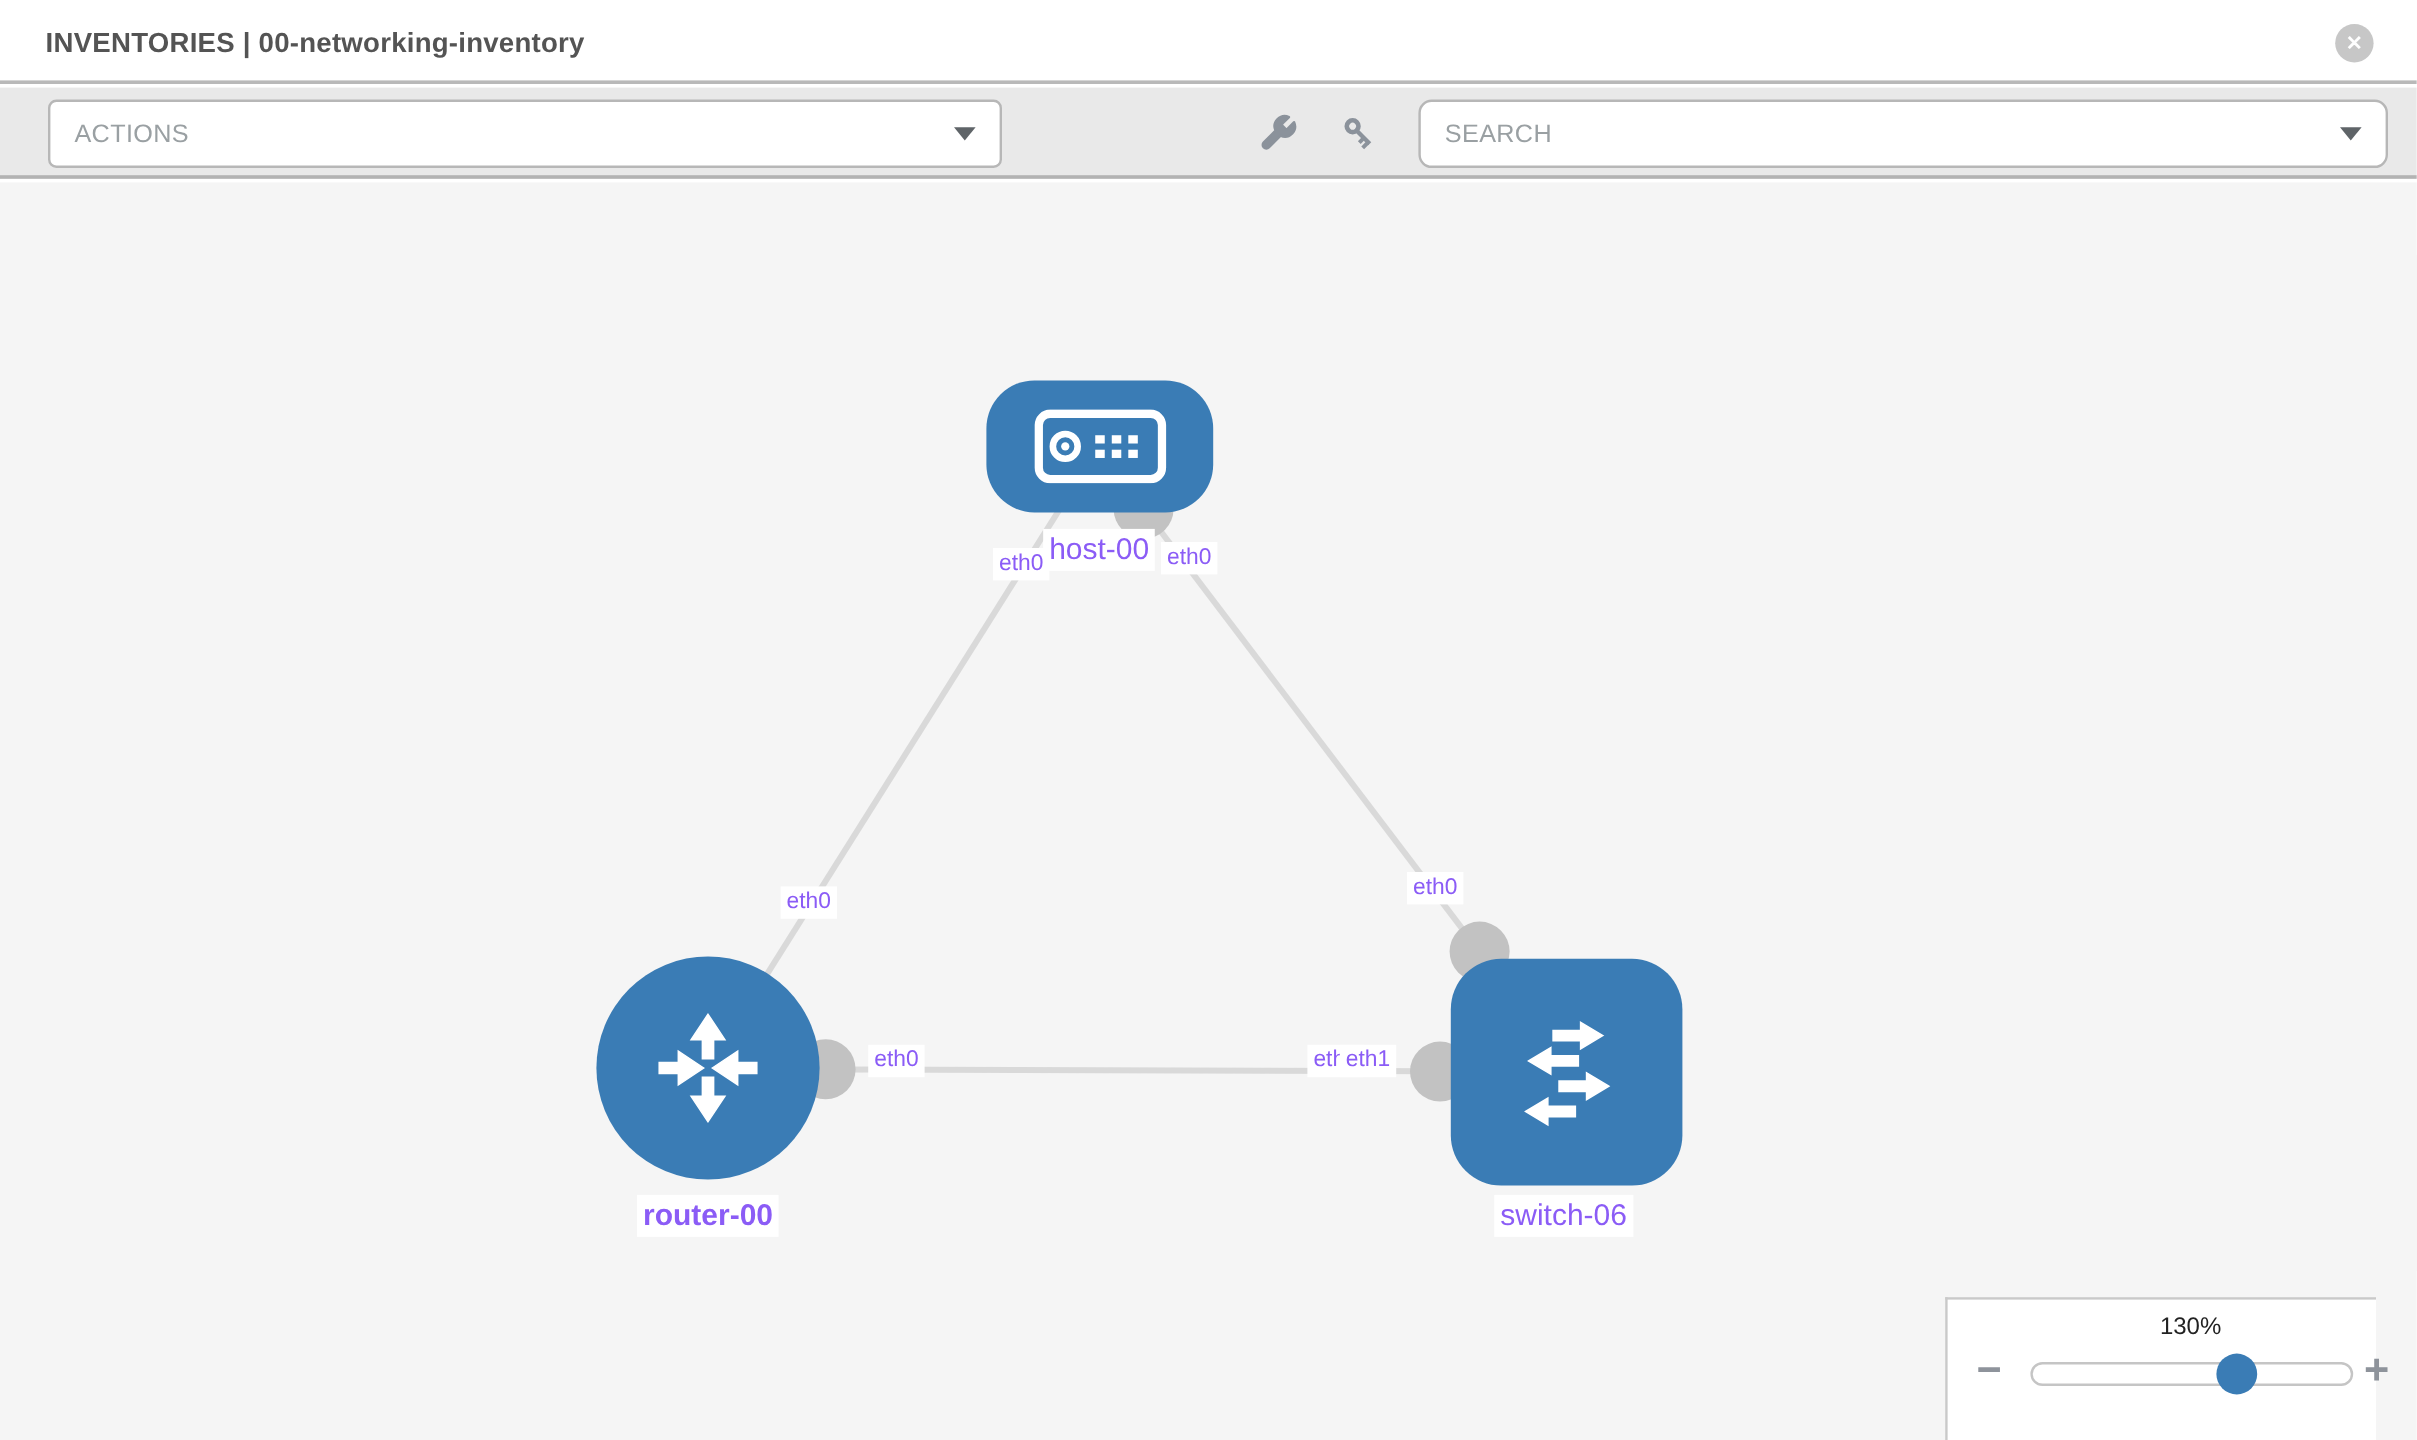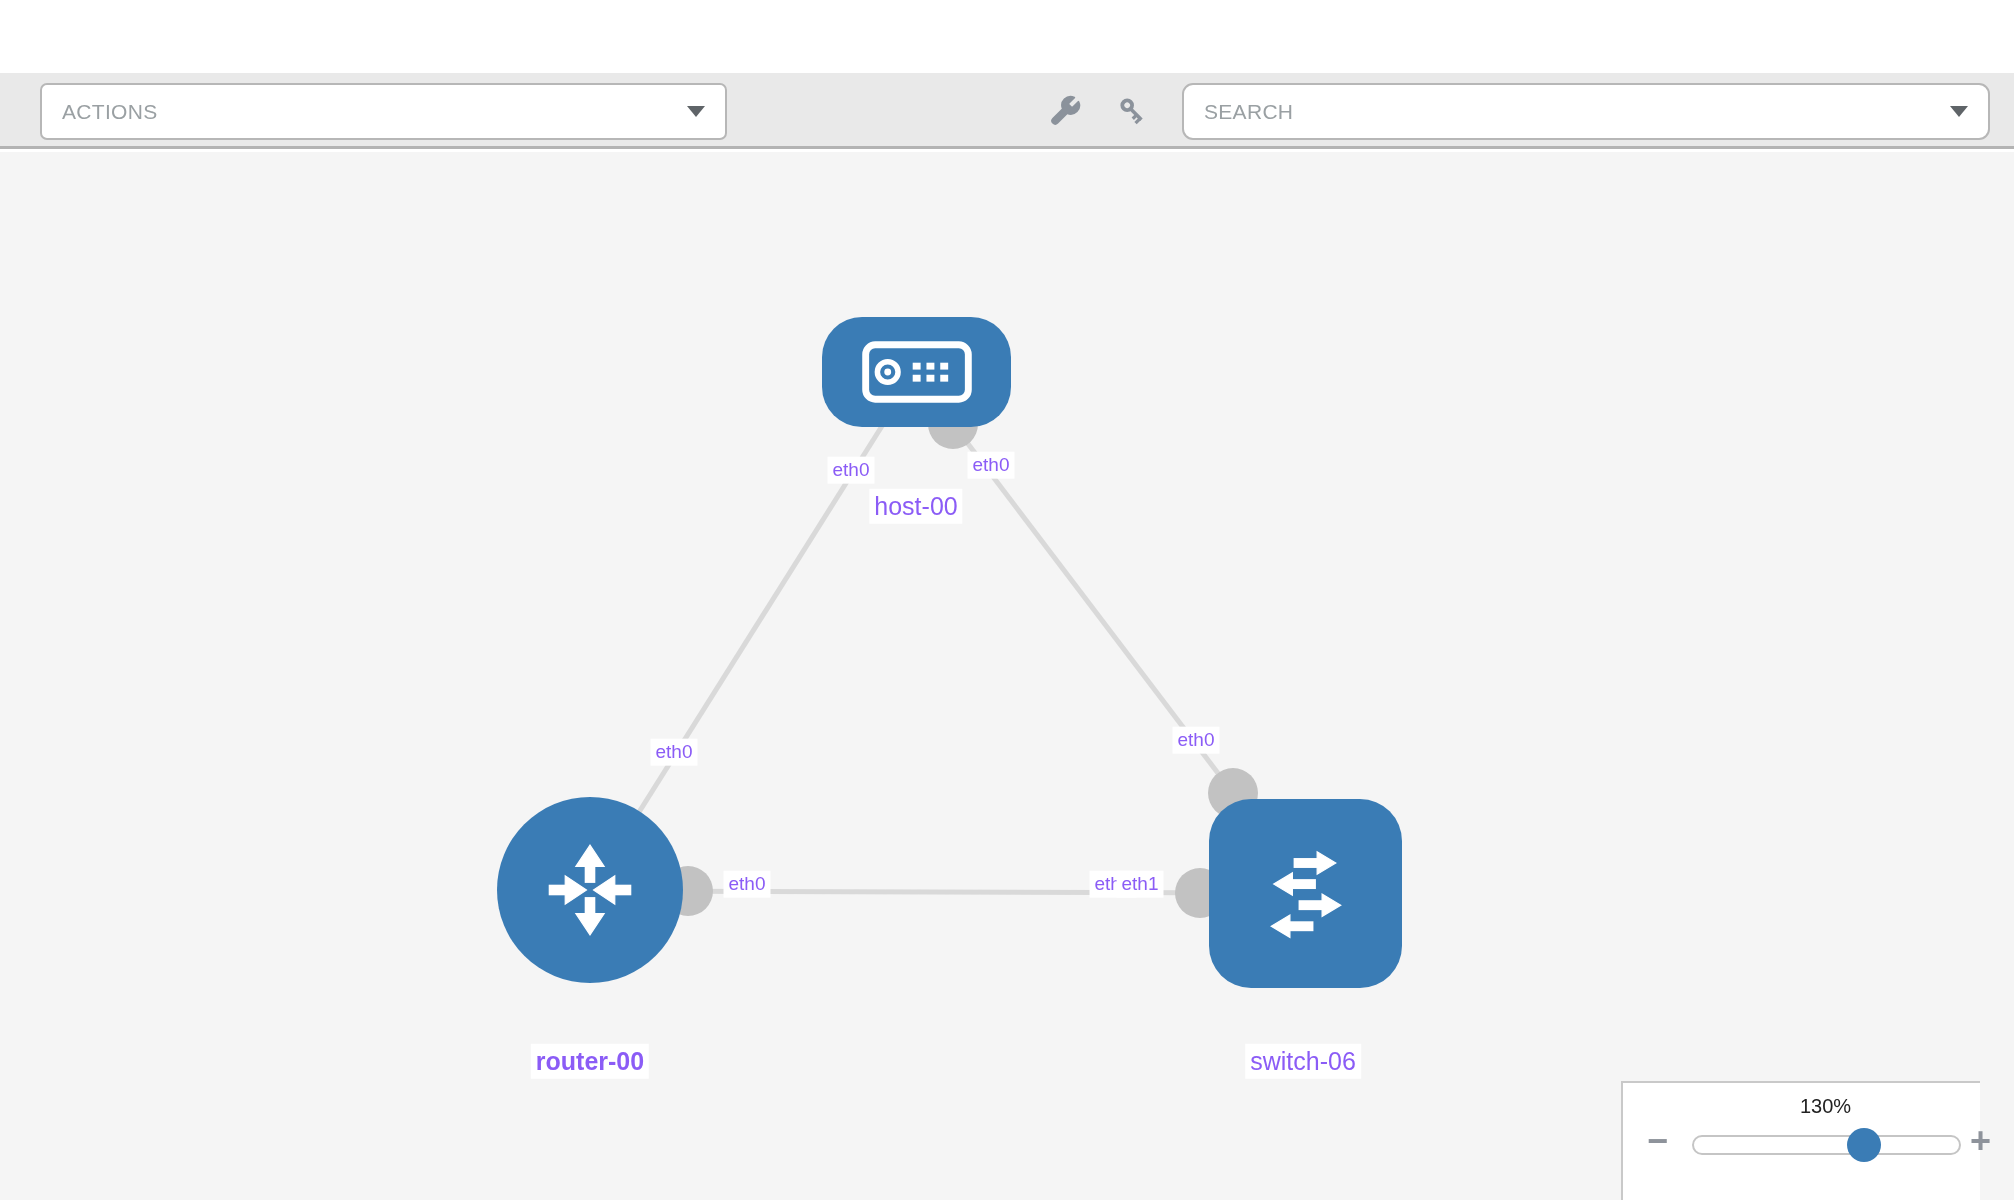--- a/index.html
+++ b/index.html
@@ -30,21 +30,21 @@
   .select-box {
     position:absolute; top:10px; height:57px; background:#fff;
     border:2px solid #b7b7b7; border-radius:7px;
     display:flex; align-items:center; padding:0 20px; cursor:pointer;
   }
   .select-box .select-label { flex:1; font-size:21px; color:#9aa0a3; letter-spacing:.3px; }
   .caret-down {
     width:0; height:0; border-left:9px solid transparent; border-right:9px solid transparent;
     border-top:11px solid #5f6468;
   }
-  .select-actions { left:40px; width:687px; }
+  .select-actions { left:40px; width:795px; }
   .select-search { left:1182px; width:808px;border-radius:11px; }
   .tool-icon { position:absolute; top:21px; width:34px; height:34px; cursor:pointer; }
   .tool-icon.wrench { left:1048px; }
   .tool-icon.key { left:1116px; }
 
   
   .canvas {
     position:absolute; left:0; top:152px; width:2014px; height:1048px;
     background:#f5f5f5; overflow:hidden;
   }
@@ -55,21 +55,21 @@
   }
   .node { position:absolute; z-index:2; display:flex; align-items:center; justify-content:center; cursor:pointer; }
   .node-host   { left:822px; top:165px; width:189px; height:110px; border-radius:40px; background:#3a7cb5; }
   .node-router { left:497px; top:645px; width:186px; height:186px; border-radius:50%;  background:#3a7cb5; }
   .node-switch { left:1209px; top:647px; width:193px; height:189px; border-radius:42px; background:#3a7cb5; }
 
   .chip {
     position:absolute; z-index:3; transform:translate(-50%,-50%);
     background:#ffffff; color:#8b5cf6; padding:1px 5px; white-space:nowrap; line-height:1.3;
   }
-  .chip.node-label { font-size:25px;margin-top:48px; }
+  .chip.node-label { font-size:25px; }
   .chip.iface { font-size:19px; }
 
   
   .zoom-panel {
     position:absolute; left:1621px; top:929px; width:359px; height:119px;
     background:#fff; border-top:2px solid #c9c9c9; border-left:2px solid #c9c9c9; z-index:5;
   }
   .zoom-value { position:absolute; left:0; top:12px; width:405px; text-align:center; font-size:20px; color:#222; }
   .zoom-minus, .zoom-plus {
     position:absolute; top:40px; font-size:36px; font-weight:900; color:#8e939b; line-height:1; cursor:pointer;
@@ -83,20 +83,26 @@
   .zoom-handle {
     position:absolute; top:45px; width:34px; height:34px; border-radius:50%;
     background:#3a7cb5; z-index:6; cursor:grab;
   }
 </style>
 </head>
 <body>
 
 <div class="screen">
 
+  <div class="app-header">
+    <div class="app-title">INVENTORIES | 00-networking-inventory</div>
+    <div class="close-btn">
+      <span>✕</span>
+    </div>
+  </div>
 
   <div class="toolbar">
     <div class="select-box select-actions">
       <span class="select-label">ACTIONS</span>
       <span class="caret-down"></span>
     </div>
 
     <svg class="tool-icon wrench" viewBox="0 0 24 24">
       <path d="M14.7 6.3a1 1 0 0 0 0 1.4l1.6 1.6a1 1 0 0 0 1.4 0l3.77-3.77a6 6 0 0 1-7.94 7.94l-6.91 6.91a2.12 2.12 0 0 1-3-3l6.91-6.91a6 6 0 0 1 7.94-7.94l-3.76 3.76z" fill="#8b929b" stroke="#8b929b" stroke-width="1.4" stroke-linejoin="round"></path>
     </svg>

